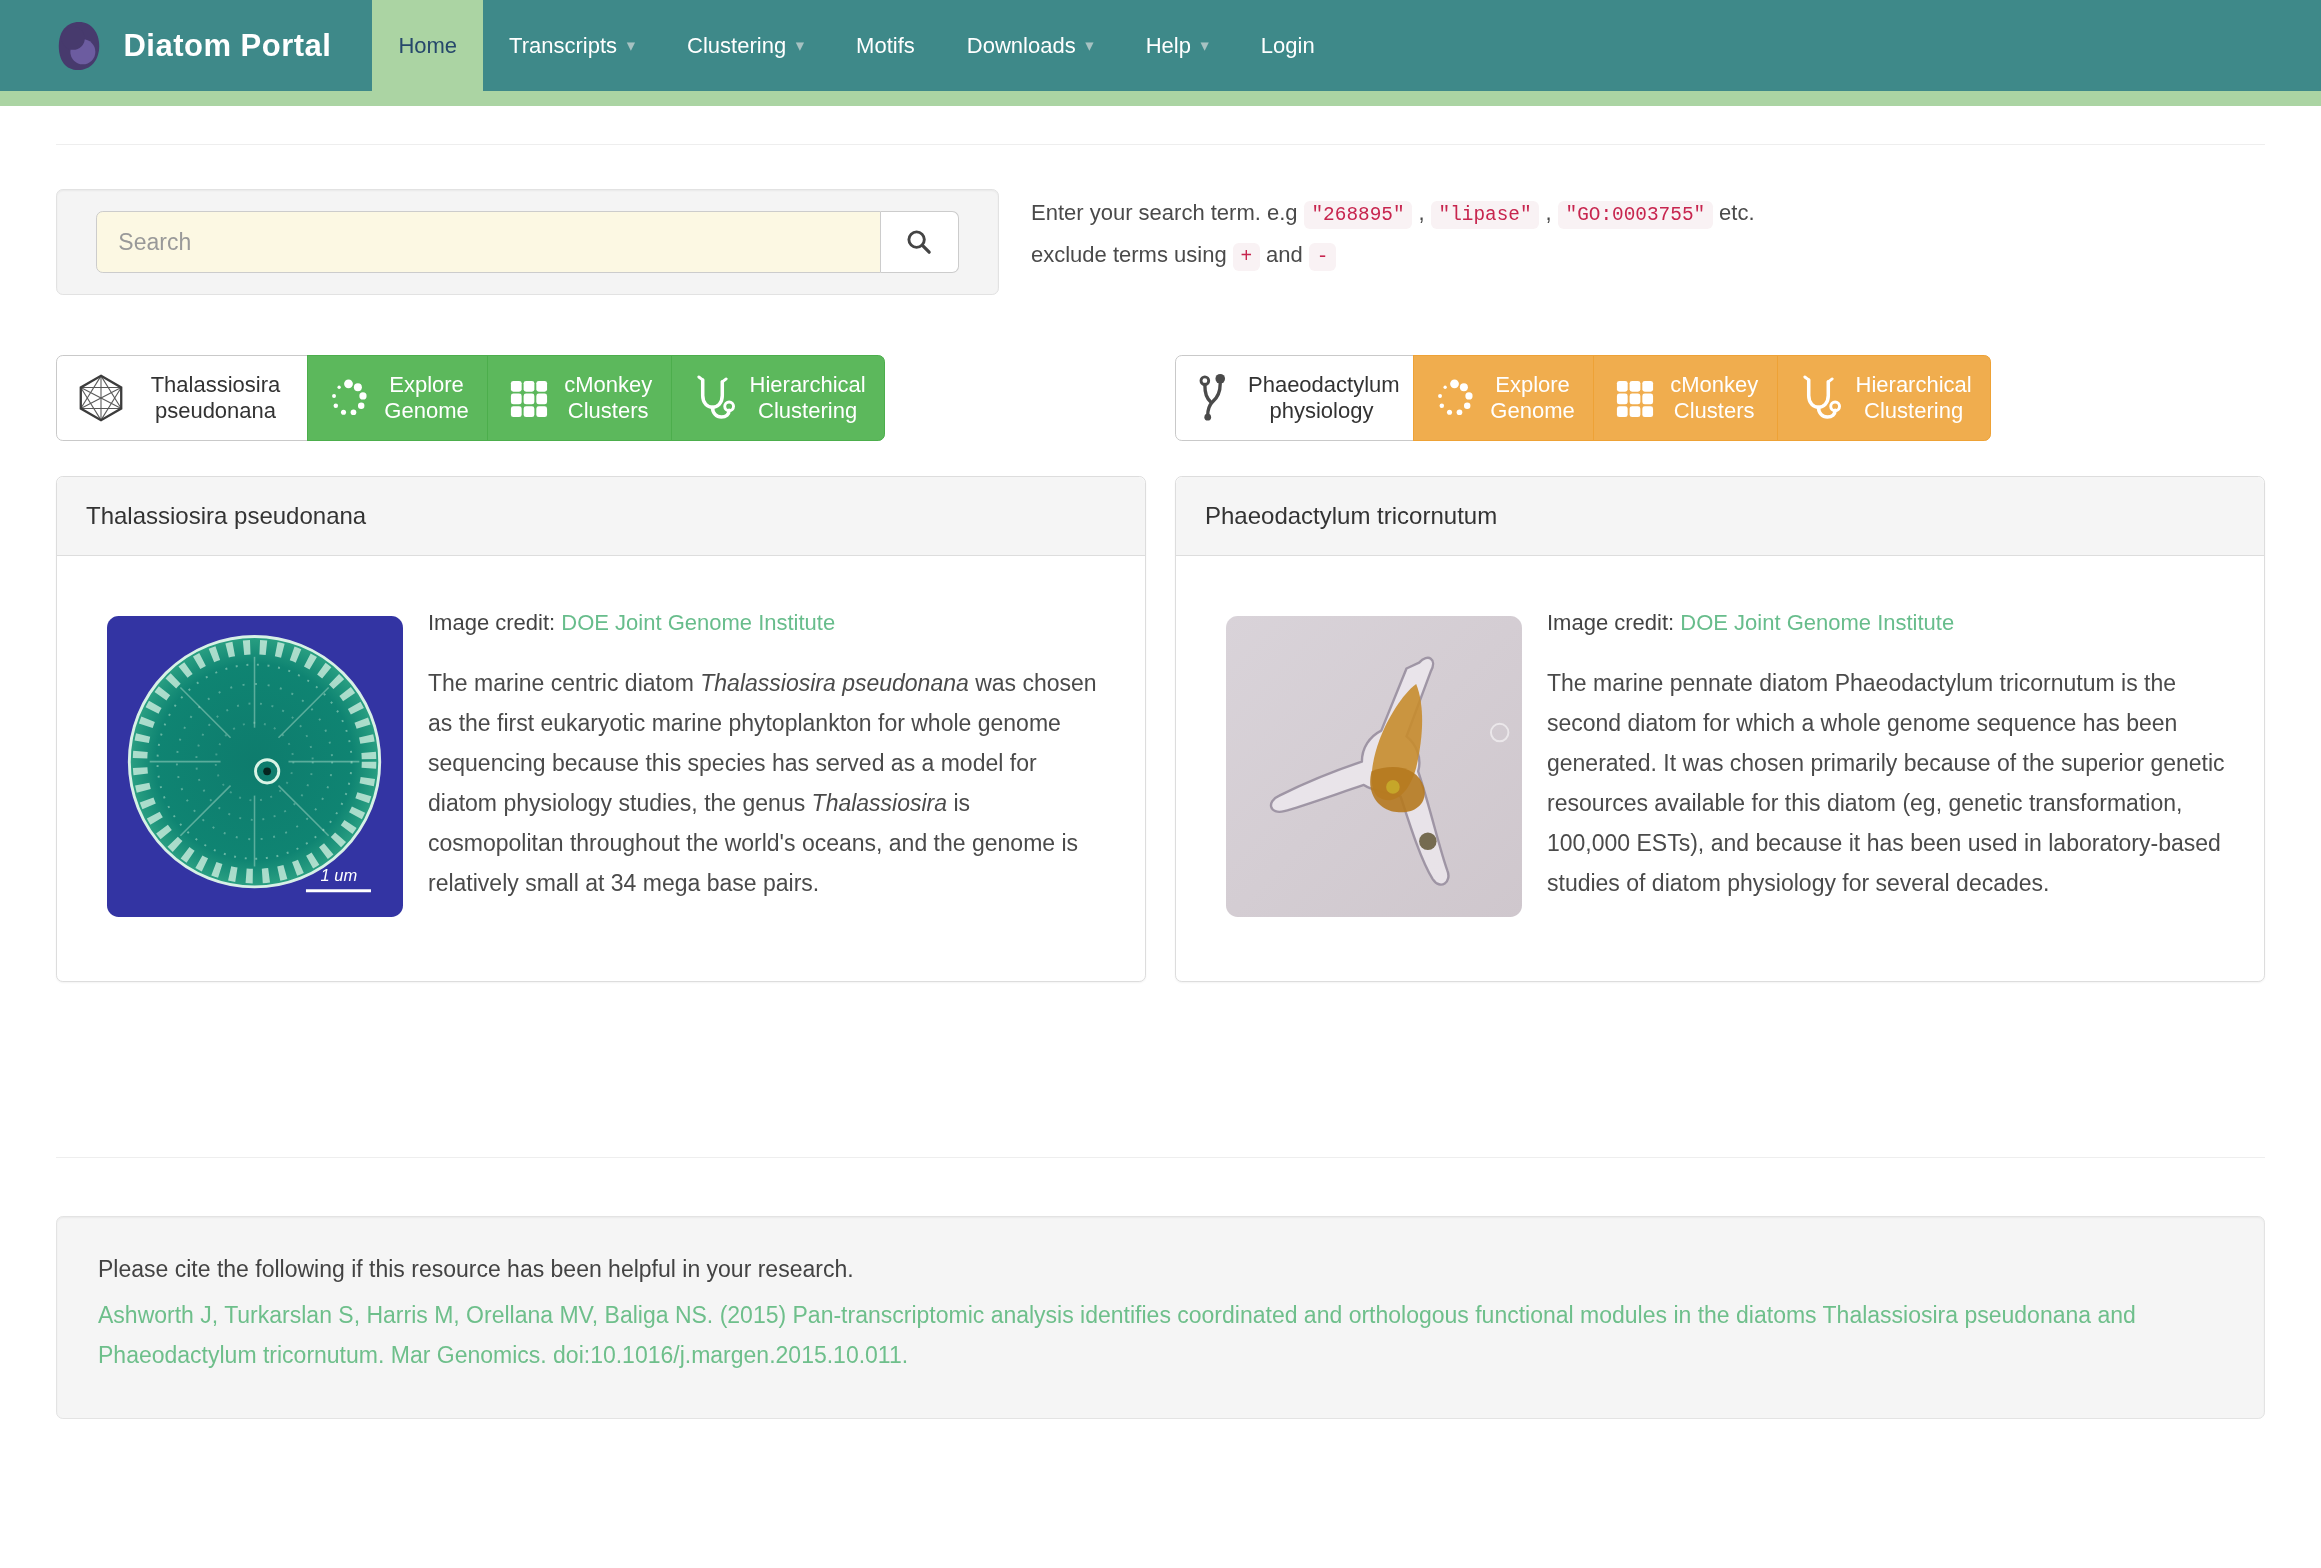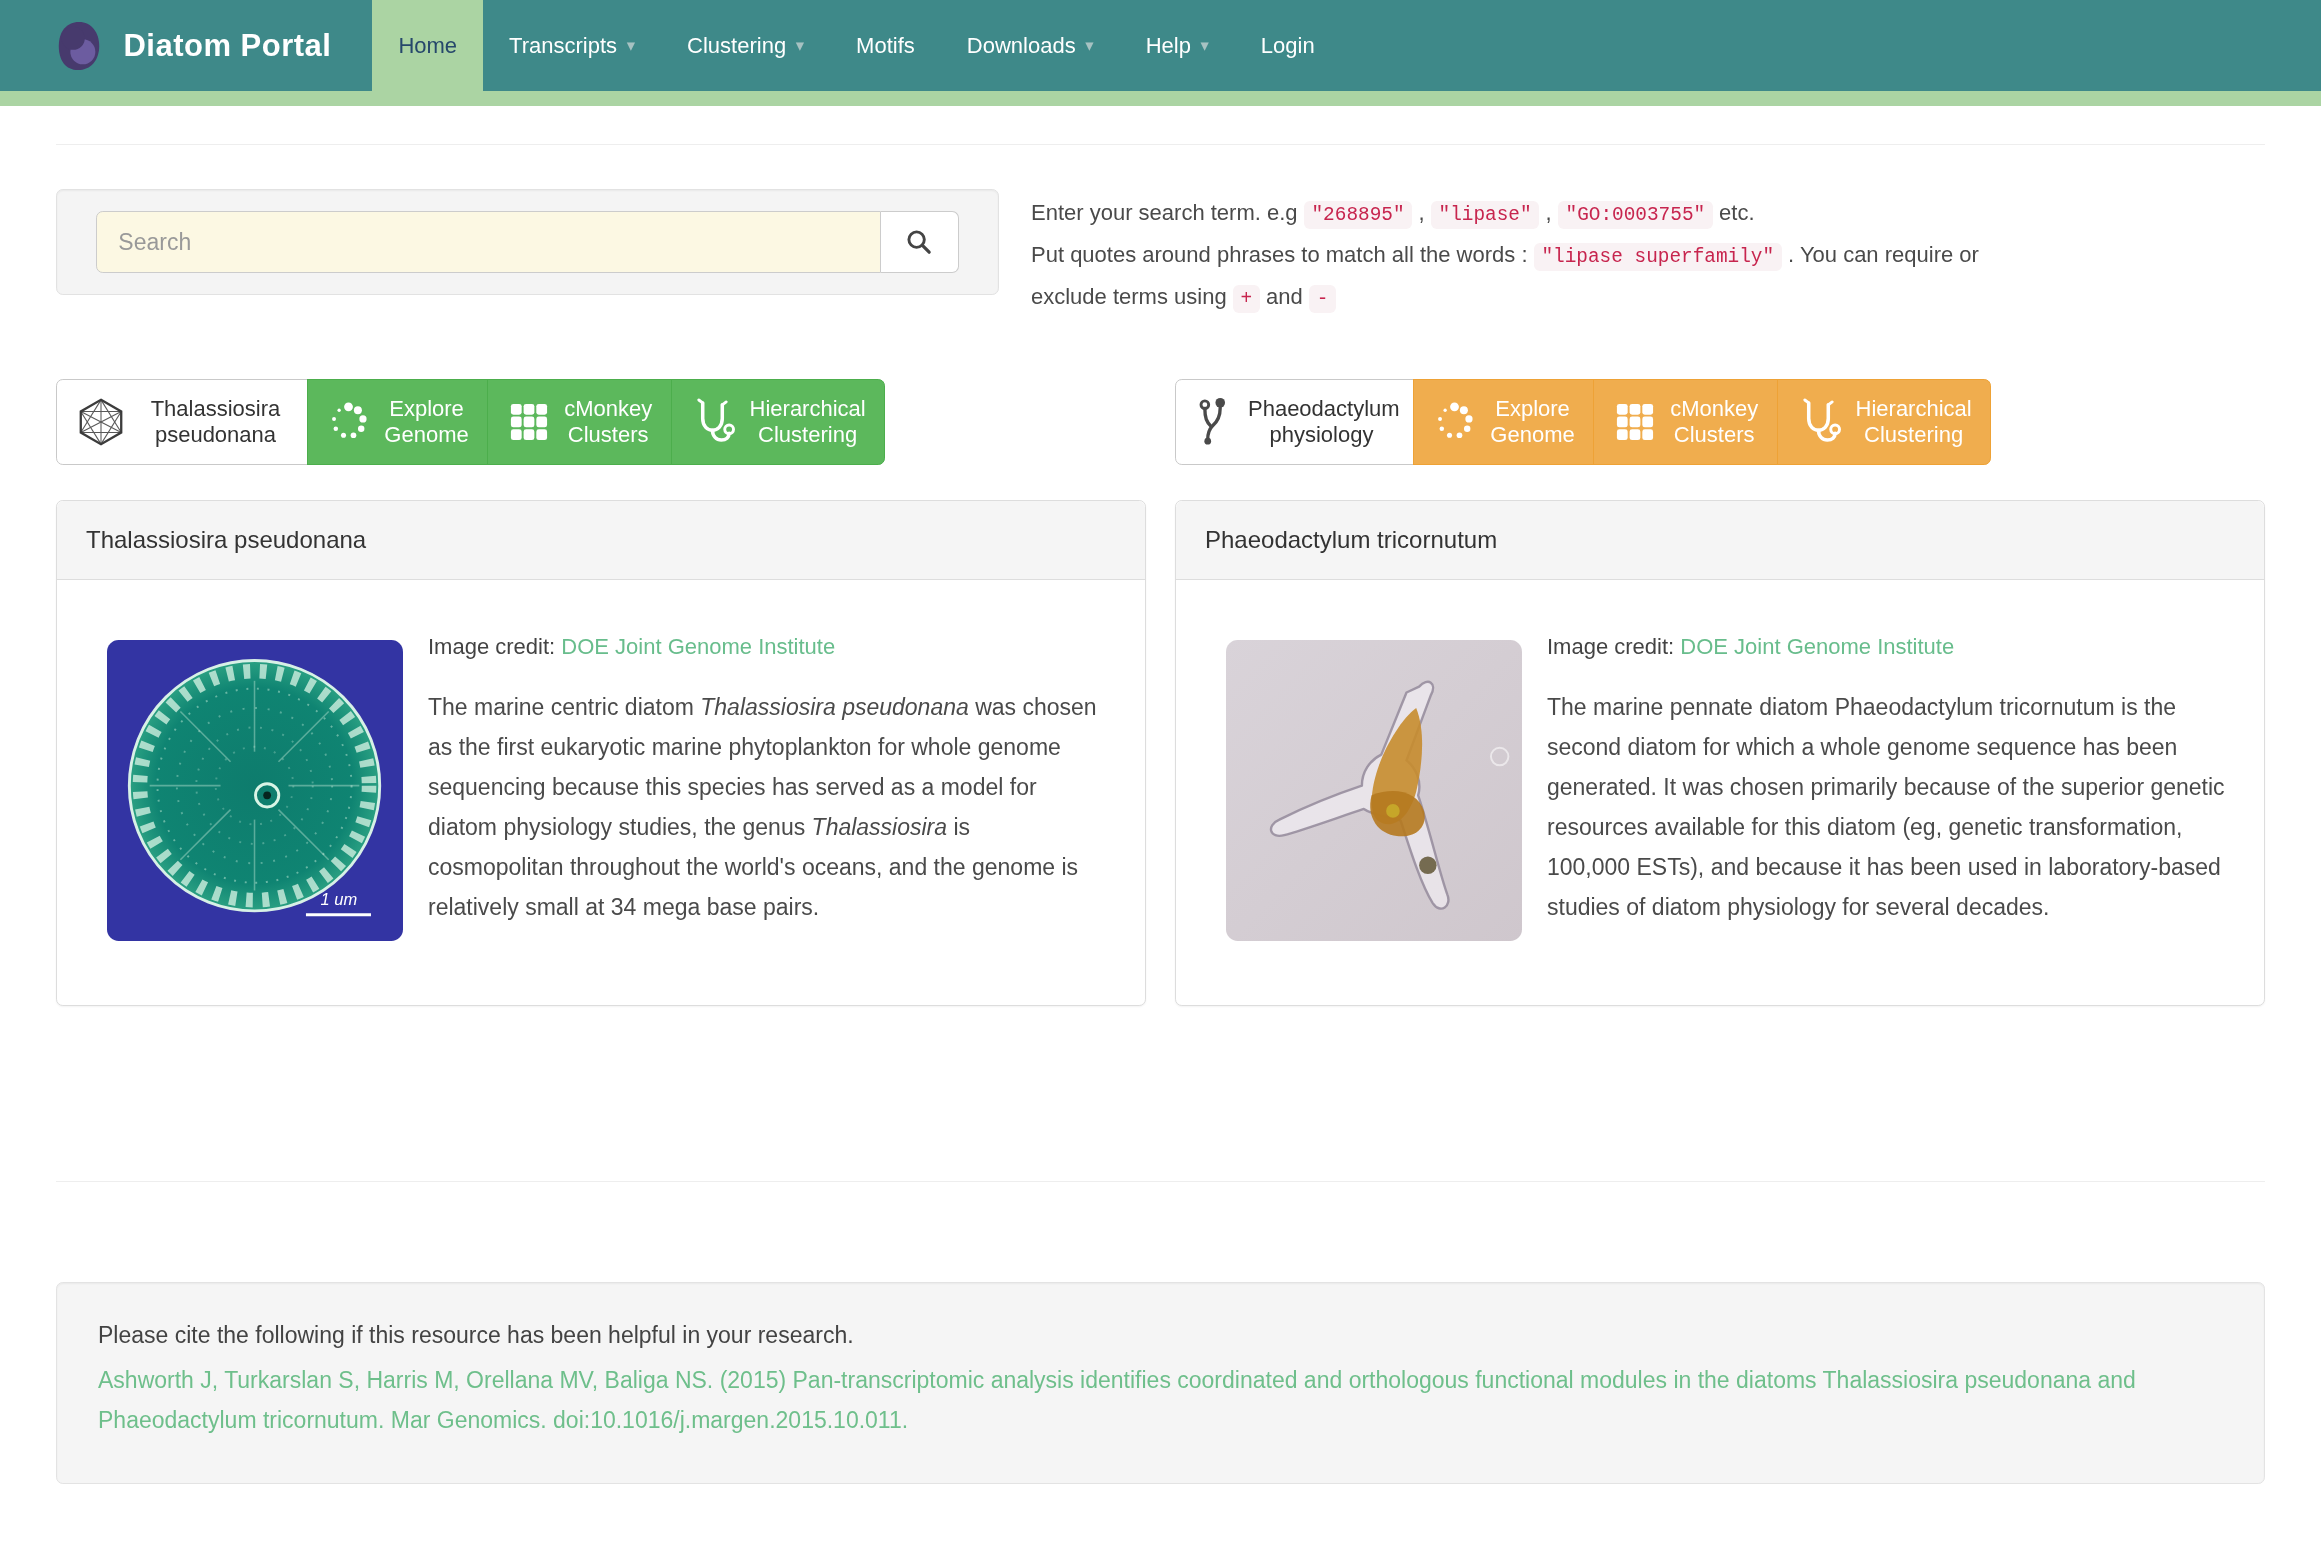--- a/index.html
+++ b/index.html
@@ -184,21 +184,21 @@
   .credit-line a { color: #68bd8c; }
   .panel-paragraph {
     margin-top: 27px;
     font-size: 23px;
     line-height: 40px;
     color: #4a4a4a;
   }
 
   
   .citation-well {
-    margin-top: 100px;
+    margin-top: 58px;
     background: #f5f5f5;
     border: 1px solid #e3e3e3;
     border-radius: 6.8px;
     padding: 39px 41px 43px 41px;
     box-shadow: inset 0 1px 1.9px rgba(0,0,0,0.05);
   }
   .citation-intro { font-size: 23px; color: #434343; }
   .citation-ref {
     display: block;
     margin-top: 11.6px;
@@ -257,21 +257,20 @@
         <button class="search-btn">
           <svg width="27" height="27" viewBox="0 0 28 28">
             <circle cx="11" cy="11" r="8" fill="none" stroke="#444444" stroke-width="3"></circle>
             <line x1="17" y1="17" x2="24" y2="24" stroke="#444444" stroke-width="3.4" stroke-linecap="round"></line>
           </svg>
         </button>
       </div>
     </div>
     <div class="search-help">
       <div class="help-line"><span>Enter your search term. e.g </span><code class="inline-code">"268895"</code><span> , </span><code class="inline-code">"lipase"</code><span> , </span><code class="inline-code">"GO:0003755"</code><span> etc.</span></div>
-      <div class="help-line"><span>Put quotes around phrases to match all the words : </span><code class="inline-code">"lipase superfamily"</code><span> . You can require or</span></div>
       <div class="help-line"><span>exclude terms using </span><code class="inline-code">+</code><span> and </span><code class="inline-code">-</code></div>
     </div>
   </div>
 
   <div class="species-row">
 
     <div class="species-col">
       <div class="btn-group">
         <a class="btn btn-species">
           <svg class="btn-icon" width="52" height="52" viewBox="0 0 54 54">

